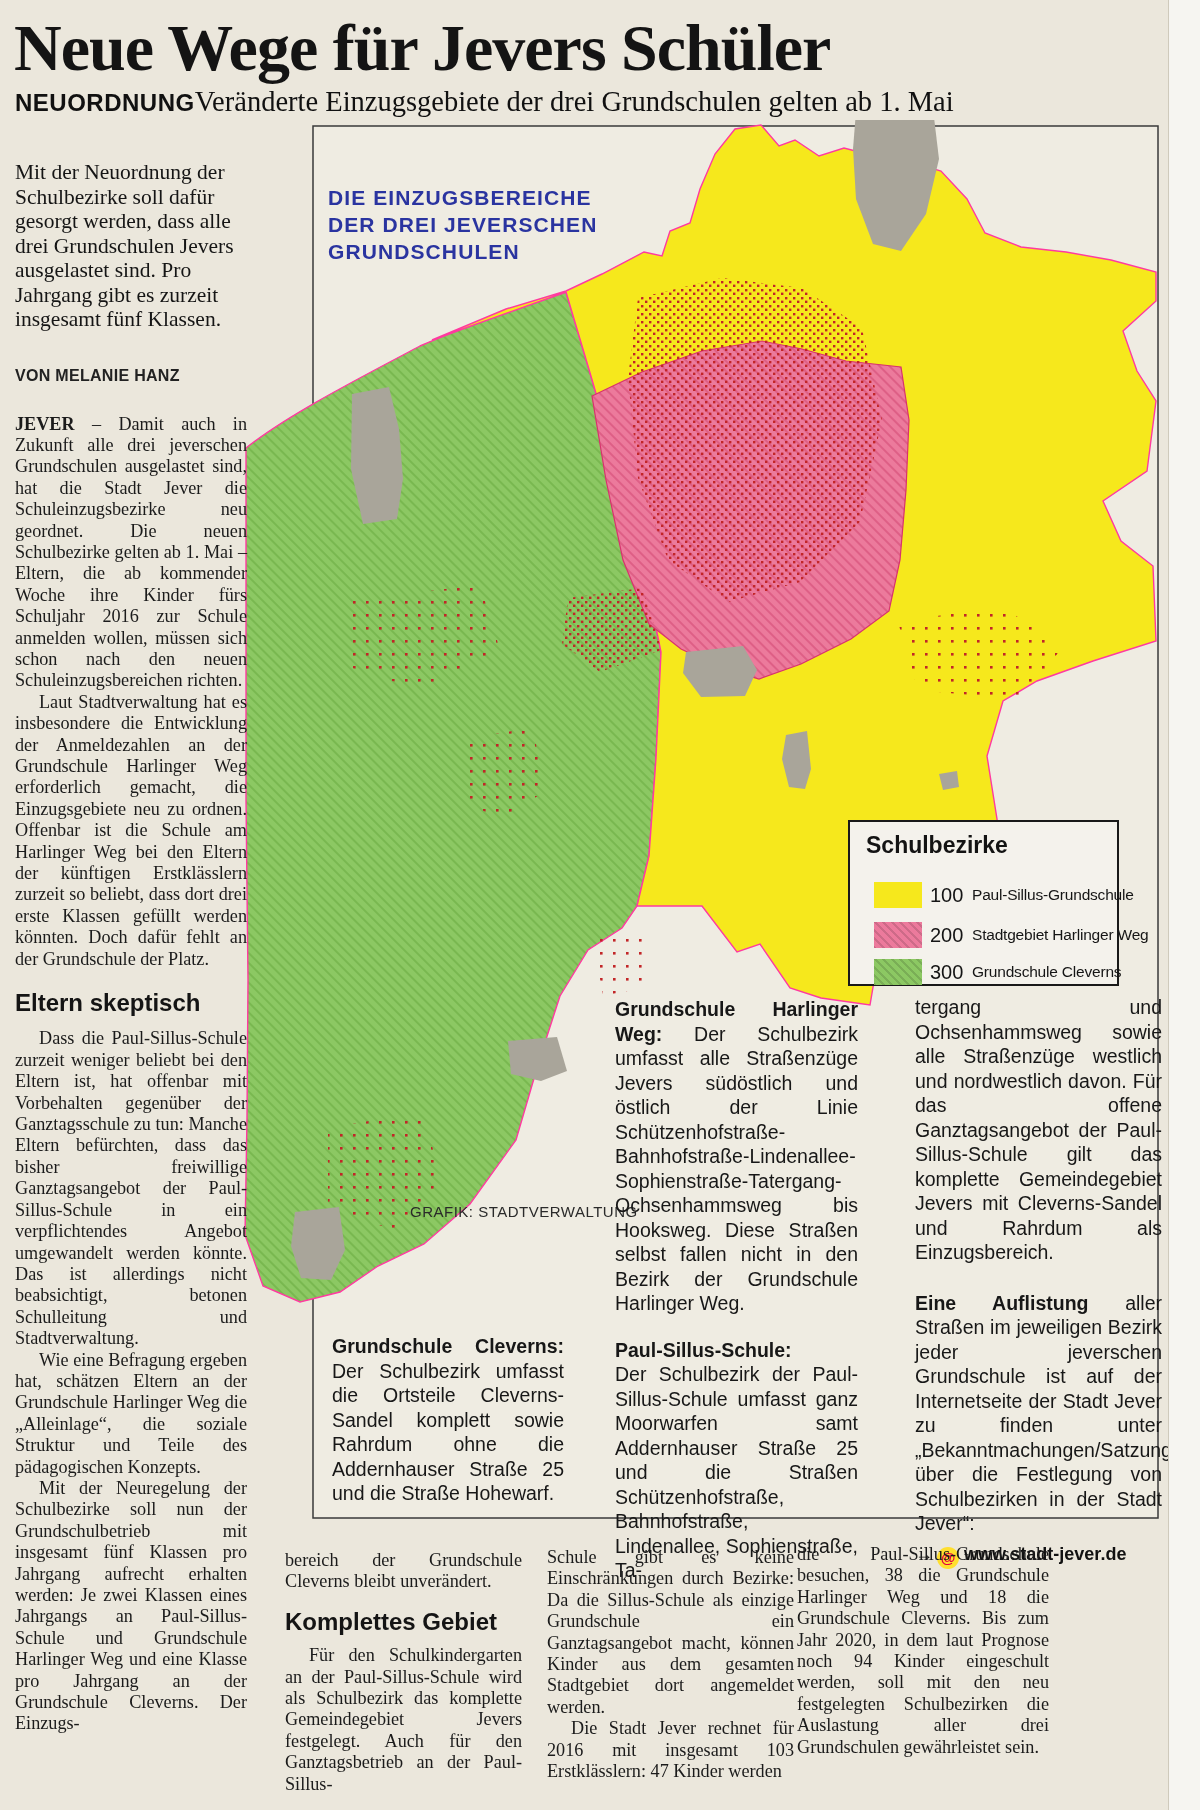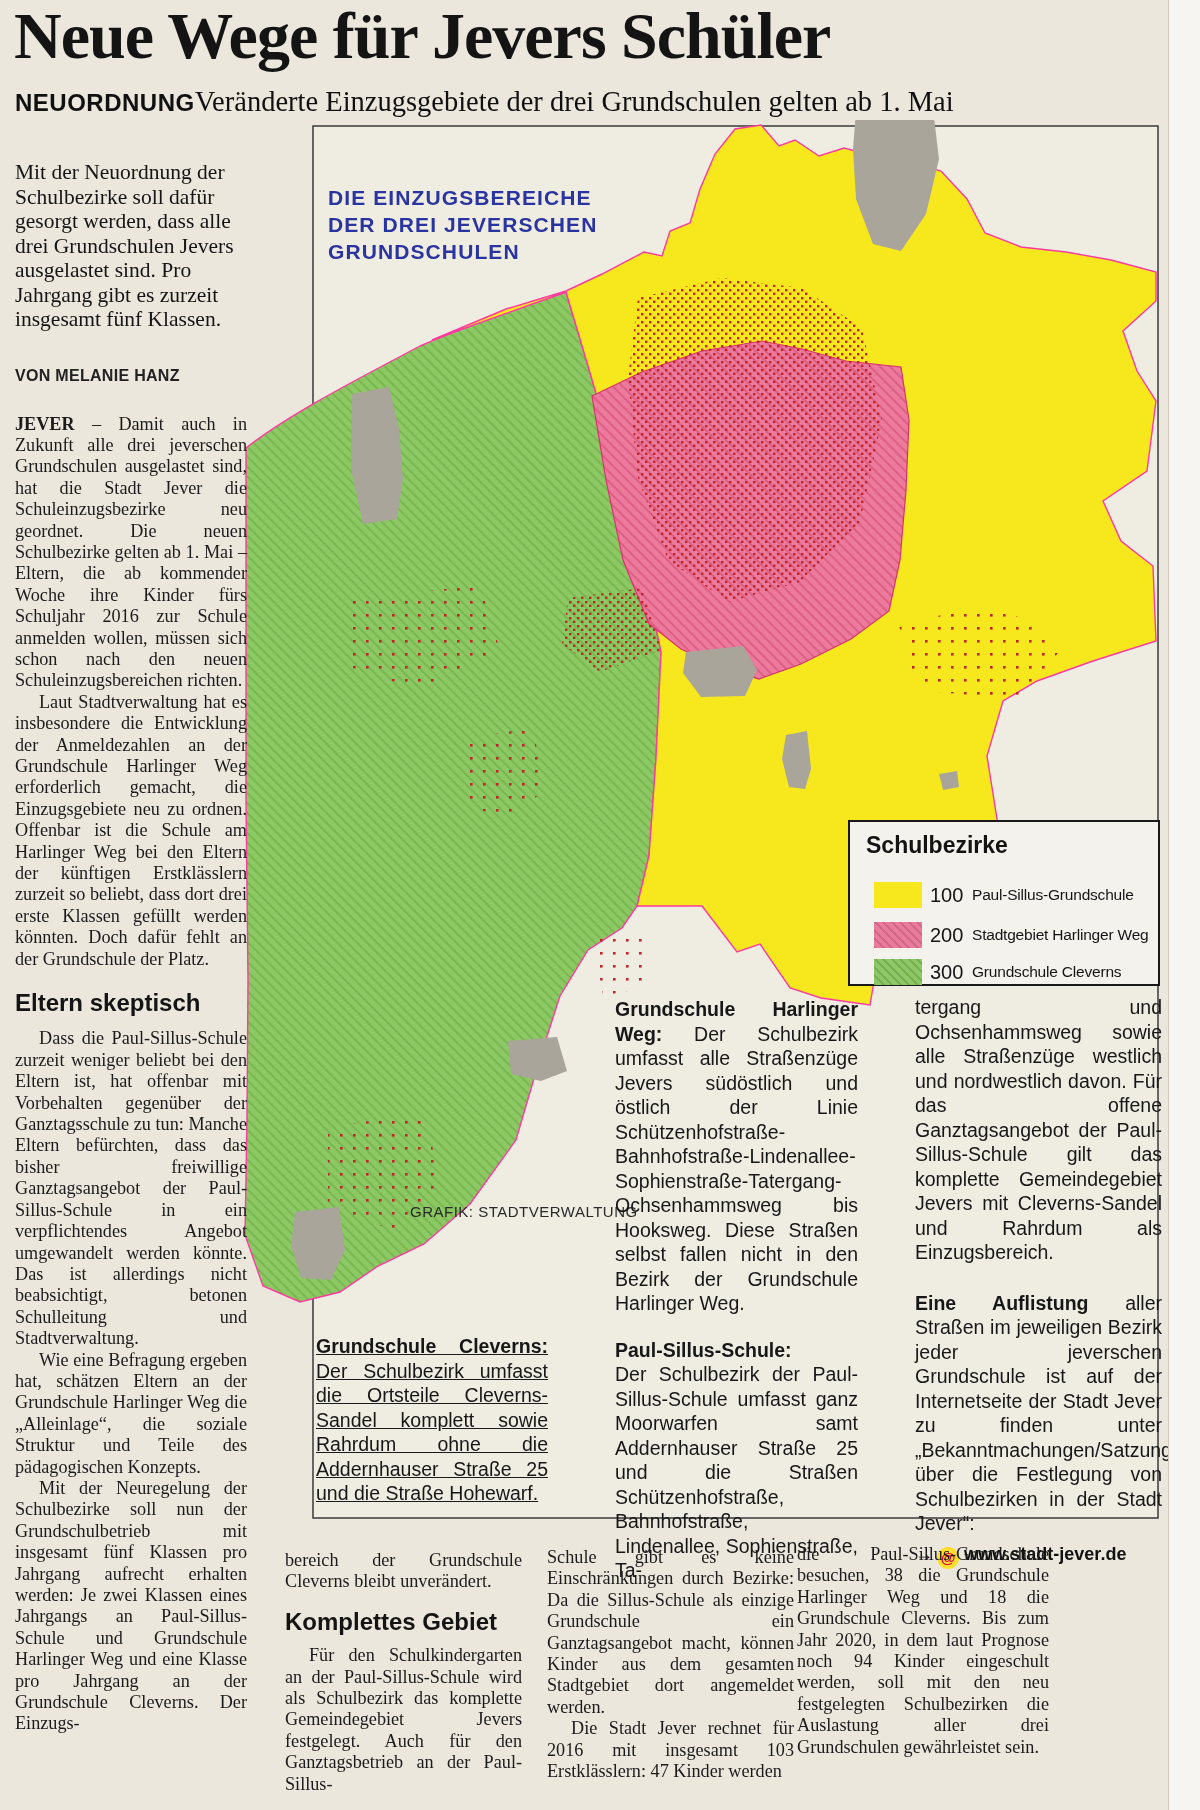--- a/index.html
+++ b/index.html
@@ -1,39 +1,39 @@
 <!DOCTYPE html>
 <html lang="de"><head>
 <meta charset="utf-8">
 <style>
   html,body{margin:0;padding:0;background:#d9d5c9;}
   .page{position:relative;width:1200px;height:1810px;background:#ebe7dc;overflow:hidden;
         font-family:"Liberation Serif",serif;color:#1b1b1b;}
   
-  .headline{position:absolute;left:14px;top:2px;width:1150px;margin:0;
+  .headline{position:absolute;left:14px;top:14px;width:1150px;margin:0;
             font:bold 66px/1.04 "Liberation Serif",serif;letter-spacing:-1px;color:#141414;}
   .kicker{position:absolute;left:15px;top:88px;width:1150px;white-space:nowrap;}
   .kicker .klabel{font:bold 24px/1 "Liberation Sans",sans-serif;letter-spacing:.5px;color:#111;}
   .kicker .ktext{font:28.5px/1 "Liberation Serif",serif;color:#111;}
   
   .col{position:absolute;}
   .body{font:18.2px/21.4px "Liberation Serif",serif;text-align:justify;margin:0;color:#1b1b1b;}
   .body.indent{text-indent:24px;}
   .lead{font:21.5px/24.5px "Liberation Serif",serif;margin:26px 0 0 0;color:#151515;}
   .byline{font:bold 16px/1 "Liberation Sans",sans-serif;letter-spacing:.3px;margin:36px 0 0 0;color:#222;}
   .firstbody{margin-top:30px;}
   .subhead{font:bold 24px/1.1 "Liberation Sans",sans-serif;margin:20px 0 12px 0;color:#141414;}
   .lead-in{font-weight:bold;}
   
   .map-title{position:absolute;left:328px;top:184px;font:bold 21px/27px "Liberation Sans",sans-serif;
              letter-spacing:1.1px;}
   .credit{position:absolute;left:410px;top:1204px;font:15px/1 "Liberation Sans",sans-serif;
           letter-spacing:.5px;color:#2a2a2a;}
   
-  .legend{position:absolute;left:848px;top:820px;width:312px;height:166px;background:#f4f2ec;
+  .legend{position:absolute;left:848px;top:820px;width:271px;height:166px;background:#f4f2ec;
           border:2px solid #191919;box-sizing:border-box;}
   .legend-title{position:absolute;left:16px;top:12px;font:bold 23px/1 "Liberation Sans",sans-serif;color:#131313;}
   .legend-row{position:absolute;left:0;width:100%;height:28px;margin-left:8px;}
   .legend-row .swatch{position:absolute;left:16px;top:0;width:48px;height:26px;}
   .legend-row .swatch.hatch{background-image:repeating-linear-gradient(45deg,rgba(0,0,0,.13) 0 2px,transparent 2px 6px);}
   .legend-row .code{position:absolute;left:72px;top:3px;font:20px/1 "Liberation Sans",sans-serif;color:#151515;}
   .legend-row .lab{position:absolute;left:114px;top:5px;font:15.5px/1 "Liberation Sans",sans-serif;
                    letter-spacing:-0.2px;white-space:nowrap;color:#151515;}
   
   .sans-info{font:19.5px/24.5px "Liberation Sans",sans-serif;text-align:justify;margin:0;color:#171717;}
@@ -150,21 +150,21 @@
     <p class="lead">Mit der Neuordnung der Schulbezirke soll dafür gesorgt werden, dass alle drei Grundschulen Jevers ausgelastet sind. Pro Jahrgang gibt es zurzeit insgesamt fünf Klassen.</p>
     <p class="byline">VON MELANIE HANZ</p>
     <p class="body firstbody"><b class="lead-in">JEVER</b><span> – Damit auch in Zukunft alle drei jeverschen Grundschulen ausgelastet sind, hat die Stadt Jever die Schuleinzugsbezirke neu geordnet. Die neuen Schulbezirke gelten ab 1. Mai – Eltern, die ab kommender Woche ihre Kinder fürs Schuljahr 2016 zur Schule anmelden wollen, müssen sich schon nach den neuen Schuleinzugsbereichen richten.</span></p>
     <p class="body indent">Laut Stadtverwaltung hat es insbesondere die Entwicklung der Anmeldezahlen an der Grundschule Harlinger Weg erforderlich gemacht, die Einzugsgebiete neu zu ordnen. Offenbar ist die Schule am Harlinger Weg bei den Eltern der künftigen Erstklässlern zurzeit so beliebt, dass dort drei erste Klassen gefüllt werden könnten. Doch dafür fehlt an der Grundschule der Platz.</p>
     <h2 class="subhead">Eltern skeptisch</h2>
     <p class="body indent">Dass die Paul-Sillus-Schule zurzeit weniger beliebt bei den Eltern ist, hat offenbar mit Vorbehalten gegenüber der Ganztagsschule zu tun: Manche Eltern befürchten, dass das bisher freiwillige Ganztagsangebot der Paul-Sillus-Schule in ein verpflichtendes Angebot umgewandelt werden könnte. Das ist allerdings nicht beabsichtigt, betonen Schulleitung und Stadtverwaltung.</p>
     <p class="body indent">Wie eine Befragung ergeben hat, schätzen Eltern an der Grundschule Harlinger Weg die „Alleinlage“, die soziale Struktur und Teile des pädagogischen Konzepts.</p>
     <p class="body indent">Mit der Neuregelung der Schulbezirke soll nun der Grundschulbetrieb mit insgesamt fünf Klassen pro Jahrgang aufrecht erhalten werden: Je zwei Klassen eines Jahrgangs an Paul-Sillus-Schule und Grundschule Harlinger Weg und eine Klasse pro Jahrgang an der Grundschule Cleverns. Der Einzugs-</p>
   </div>
 
-  <div class="col" style="left:316px;top:1334px;width:232px;text-decoration:underline;">
+  <div class="col" style="left:332px;top:1334px;width:232px;">
     <p class="sans-info"><b>Grundschule Cleverns:</b><span> Der Schulbezirk umfasst die Ortsteile Cleverns-Sandel komplett sowie Rahrdum ohne die Addernhauser Straße 25 und die Straße Hohewarf.</span></p>
   </div>
 
   <div class="col" style="left:615px;top:997px;width:243px;">
     <p class="sans-info"><b>Grundschule Harlinger Weg:</b><span> Der Schulbezirk umfasst alle Straßenzüge Jevers südöstlich und östlich der Linie Schützenhofstraße-Bahnhofstraße-Lindenallee-Sophienstraße-Tatergang-Ochsenhammsweg bis Hooksweg. Diese Straßen selbst fallen nicht in den Bezirk der Grundschule Harlinger Weg.</span></p>
     <p class="sans-head">Paul-Sillus-Schule:</p>
     <p class="sans-info">Der Schulbezirk der Paul-Sillus-Schule umfasst ganz Moorwarfen samt Addernhauser Straße 25 und die Straßen Schützenhofstraße, Bahnhofstraße, Lindenallee, Sophienstraße, Ta-</p>
   </div>
 
   <div class="col" style="left:285px;top:1550px;width:237px;">

